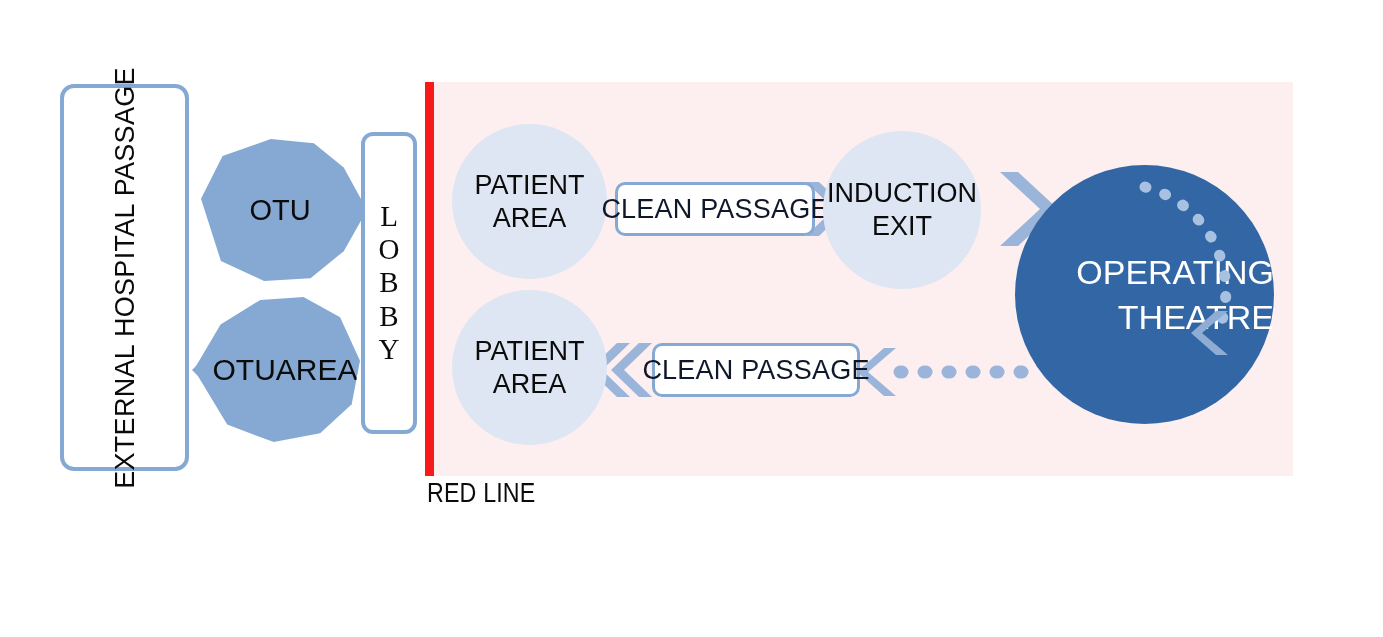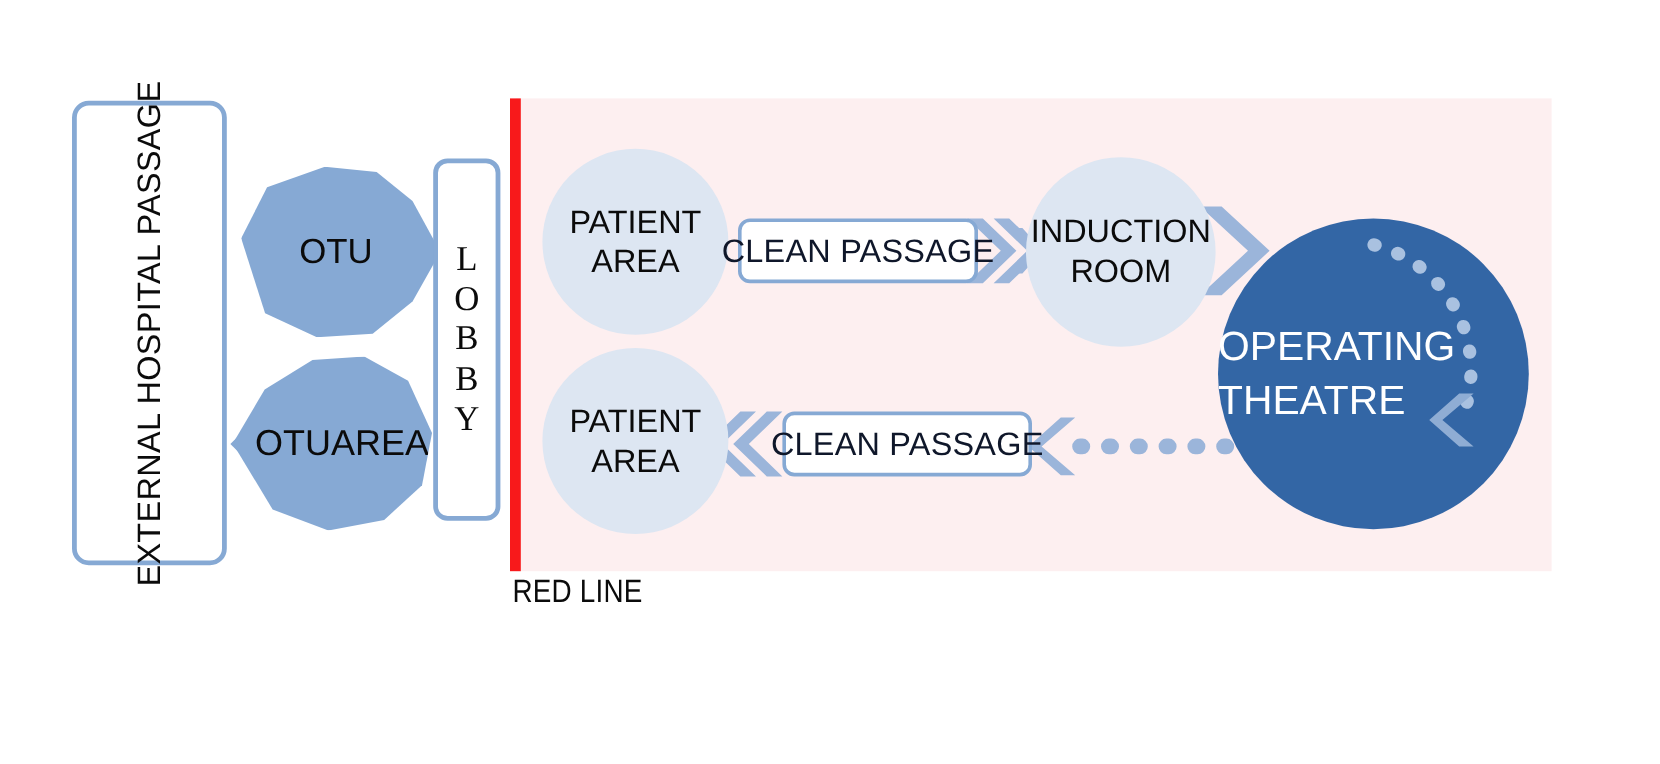--- a/index.html
+++ b/index.html
@@ -146,34 +146,34 @@
     align-items: center;
     justify-content: center;
     text-align: center;
     color: #0b0b0b;
     font-family: "Liberation Sans Narrow", "Liberation Sans", sans-serif;
     font-size: 27px;
     line-height: 1.22;
   }
   .patient-holding { left: 452px; top: 124px;  width: 155px; height: 155px; }
   .patient-recovery{ left: 452px; top: 290px;  width: 155px; height: 155px; }
-  .induction-room  { left: 855px; top: 131px;  width: 158px; height: 158px; }
+  .induction-room  { left: 823px; top: 131px;  width: 158px; height: 158px; }
 
   
   .operating-theatre {
     position: absolute;
     left: 1015px;
-    top: 182px;
+    top: 165px;
     width: 259px;
     height: 259px;
     background: #3366a5;
     border-radius: 50%;
     display: flex;
     flex-direction: column;
-    align-items: flex-start;
+    align-items: flex-end;
     justify-content: center;
     text-align: center;
     color: #ffffff;
     font-family: "Liberation Sans Narrow", "Liberation Sans", sans-serif;
     font-size: 34px;
     line-height: 1.3;
   }
   .ot-arc {
     position: absolute;
     left: 0; top: 0;
@@ -268,21 +268,21 @@
   <div class="passage-pill passage-top">
     <span>CLEAN PASSAGE</span>
   </div>
 
   <div class="passage-pill passage-bottom">
     <span>CLEAN PASSAGE</span>
   </div>
 
   <div class="pale-circle induction-room">
     <span>INDUCTION</span>
-    <span>ROOM</span>
+    <span>EXIT</span>
   </div>
 
   <div class="operating-theatre">
     <svg class="ot-arc" viewBox="0 0 259 259">
       <path d="M 130 22 A 108 108 0 0 1 207 155" fill="none" stroke="#a9c1e0" stroke-width="11" stroke-linecap="round" stroke-dasharray="1 20"></path>
       <polygon points="213,146 187,168 213,190 201,190 176,168 201,146" fill="#8fadd4"></polygon>
     </svg>
     <span>OPERATING</span>
     <span>THEATRE</span>
   </div>

